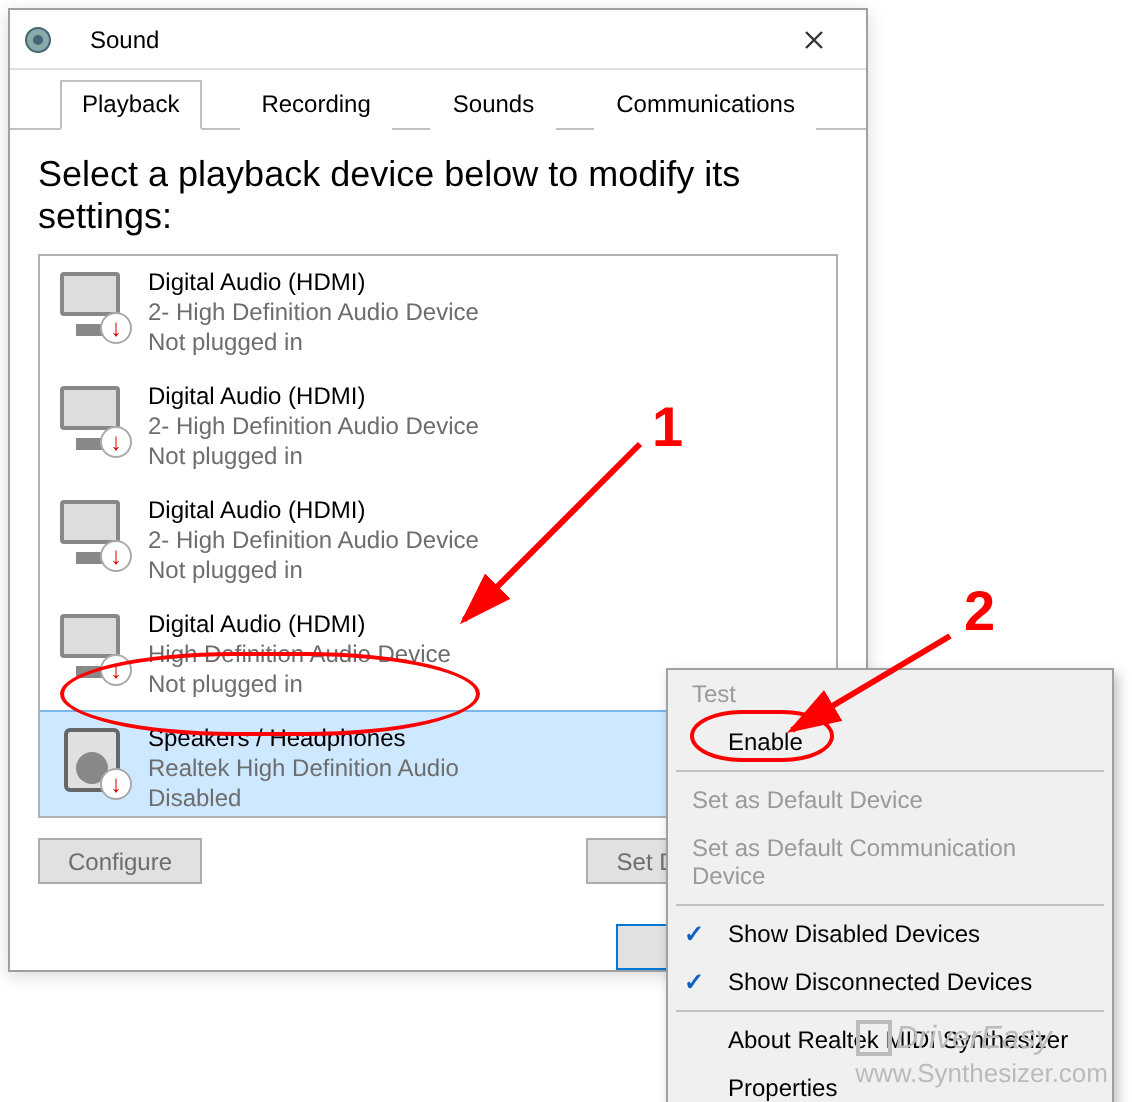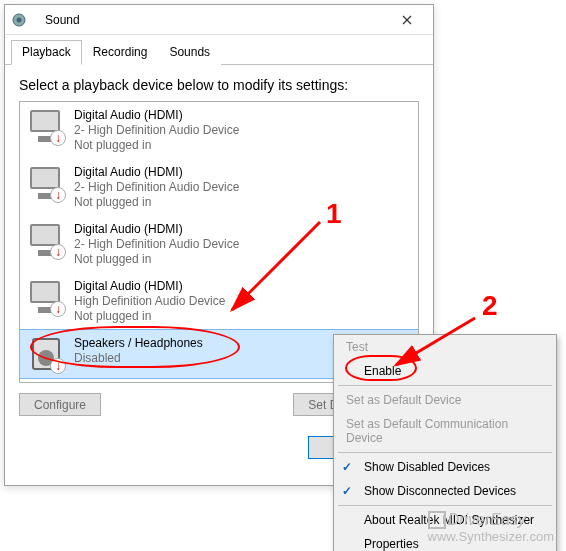--- a/index.html
+++ b/index.html
@@ -53,31 +53,32 @@
   }
   .tab {
     padding: 4px 10px 5px 10px;
     font-size: 12px;
     color:#000;
     border:1px solid transparent;
     border-bottom:none;
     position:relative;
     top:1px;
     background:#fff;
+    margin-left:19px;
   }
   .tab.active {
     border:1px solid #c0c0c0;
     border-bottom:1px solid #fff;
     background:#fff;
   }
   .body-area {
     padding: 12px 14px 10px 14px;
   }
   .instruction {
-    font-size: 14px;
+    font-size: 18px;
     margin-bottom: 8px;
   }
   .device-list {
     border:1px solid #b0b0b0;
     height: 282px;
     overflow:hidden;
     background:#fff;
   }
   .device {
     display:flex;
@@ -236,20 +237,21 @@
       <svg width="10" height="10" viewBox="0 0 10 10">
           <path d="M1 1 L9 9 M9 1 L1 9" stroke="currentColor" stroke-width="1.2"></path>
         </svg>
     </div>
   </div>
 
   <div class="tabstrip">
     <div class="tab active">Playback</div>
     <div class="tab">Recording</div>
     <div class="tab">Sounds</div>
+    <div class="tab">Communications</div>
   </div>
 
   <div class="body-area">
     <div class="instruction">Select a playback device below to modify its settings:</div>
 
     <div class="device-list">
 
       <div class="device">
         <div class="dev-icon">
           <div class="monitor-shape"></div>
@@ -313,20 +315,21 @@
       <div class="device selected">
         <div class="dev-icon">
           <div class="speaker-shape"></div>
             <div class="speaker-cone"></div>
           <div class="red-badge">
               <span class="arrow-dn">↓</span>
             </div>
         </div>
         <div class="dev-text">
           <div class="dev-name">Speakers / Headphones</div>
+          <div class="dev-sub">Realtek High Definition Audio</div>
           <div class="dev-sub">Disabled</div>
         </div>
       </div>
     </div>
 
     <div class="btnrow">
       <div class="btn">Configure</div>
       <div style="display:flex; gap:6px;">
         <div class="btn" style="min-width:90px">
           <span>Set Default</span>

